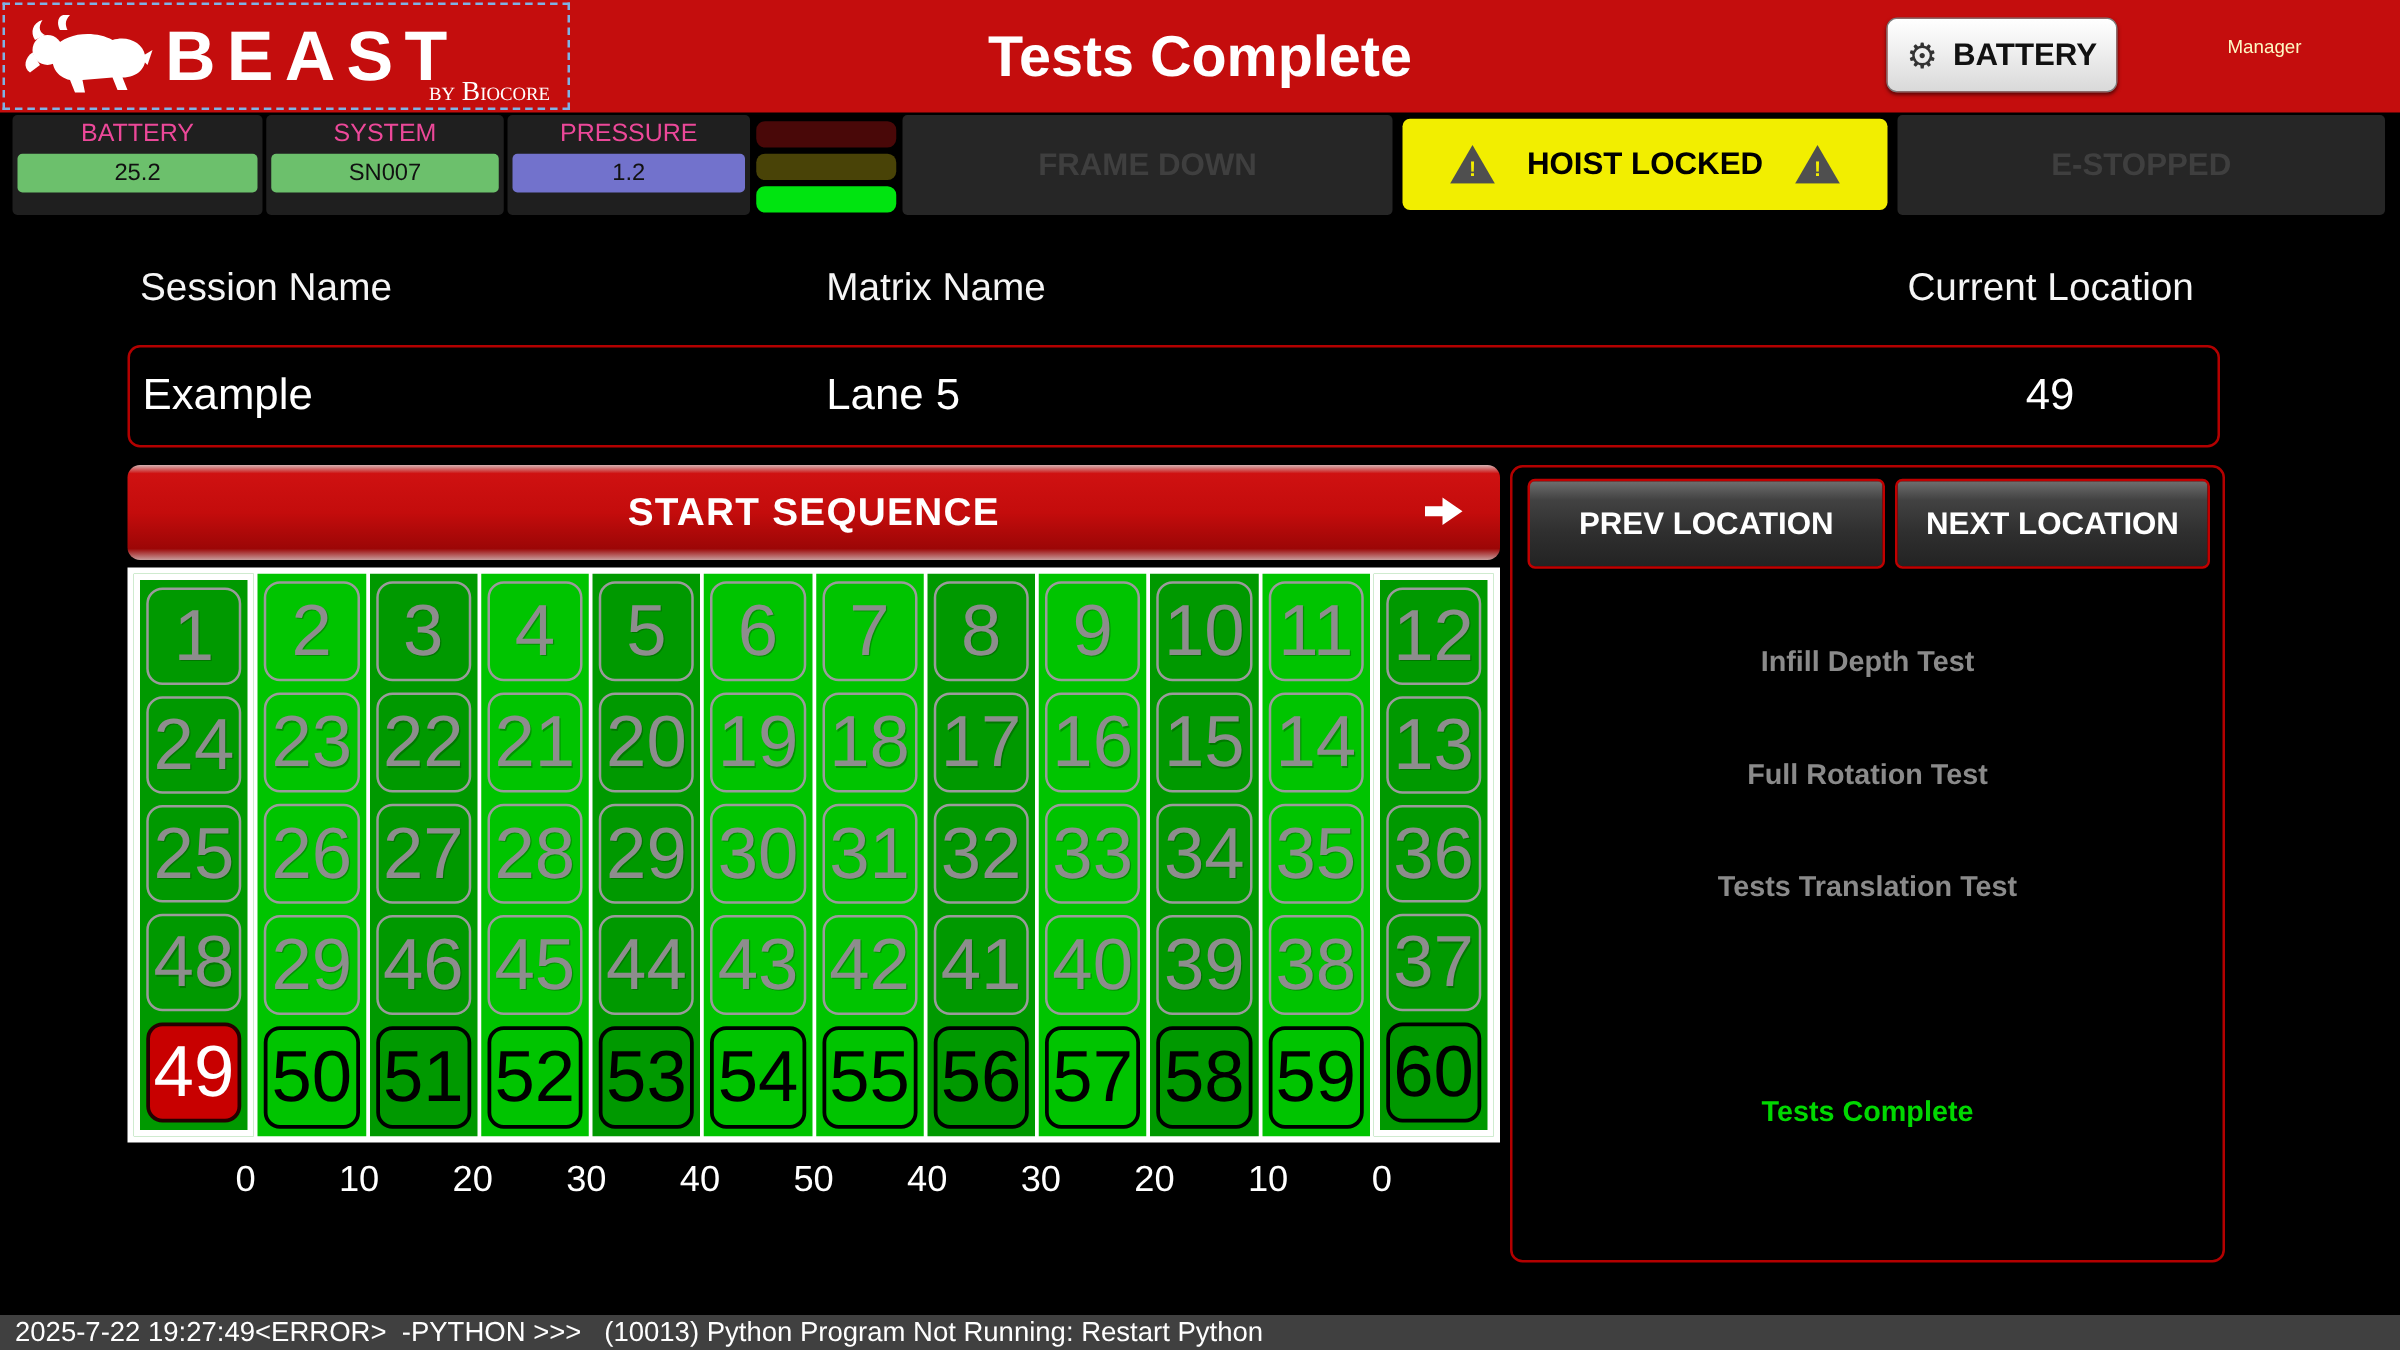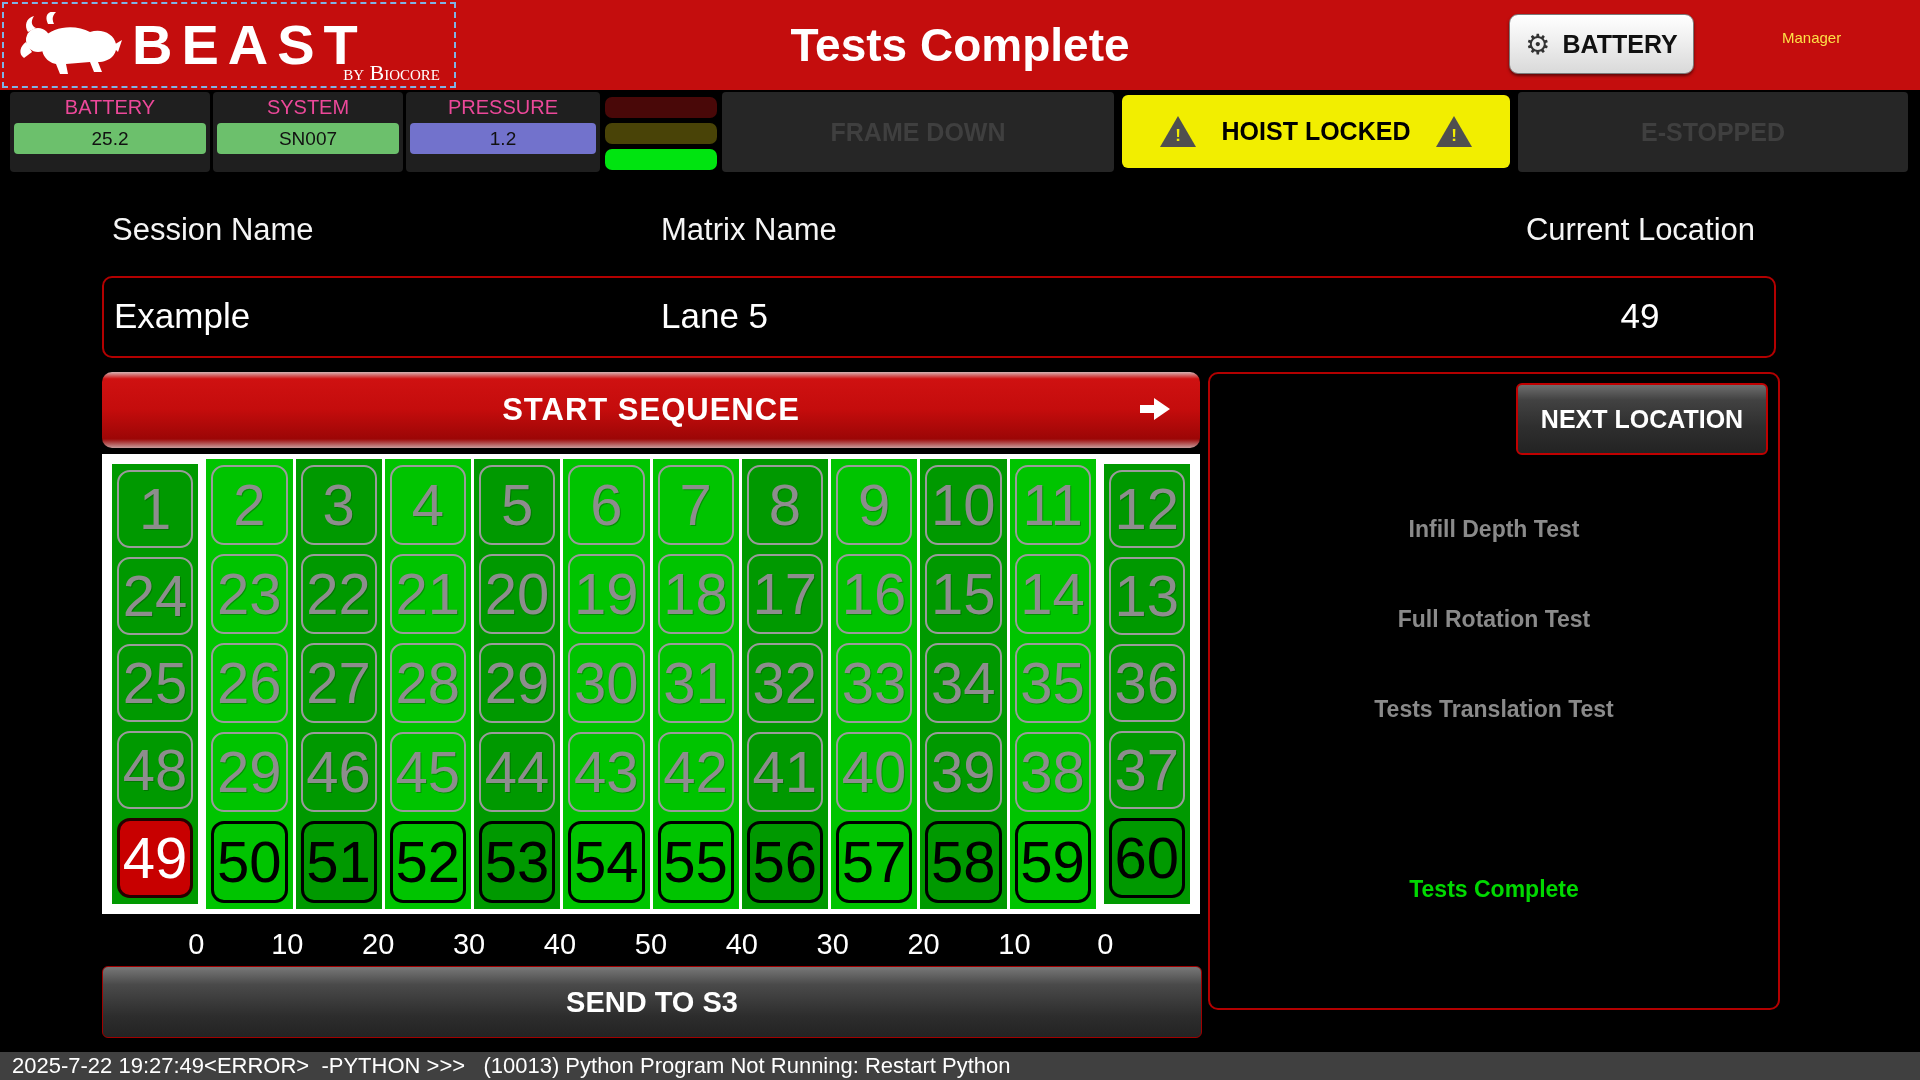--- a/index.html
+++ b/index.html
@@ -14,21 +14,21 @@
   .byline{position:absolute;right:14px;bottom:0px;font-family:"Liberation Serif",serif;
           font-variant:small-caps;font-size:22px;color:#fff;}
   .page-title{position:absolute;left:0;top:18px;width:1920px;text-align:center;
               font-size:46px;font-weight:700;color:#fff;}
   .settings-btn{position:absolute;left:1509px;top:14px;width:183px;height:58px;border-radius:9px;
                 background:linear-gradient(180deg,#ffffff 0%,#efefef 45%,#d9d9d9 100%);
                 border:1px solid #7a7a7a;box-shadow:0 2px 3px rgba(0,0,0,.5);
                 display:flex;align-items:center;justify-content:center;gap:12px;
                 font-size:25px;font-weight:700;color:#111;}
   .gear{font-size:28px;color:#333;font-weight:400;}
-  .manager{position:absolute;left:1782px;top:29px;font-size:15px;color:#fde047;}
+  .manager{position:absolute;left:1782px;top:29px;font-size:15px;color:#fef9c3;}
 
   
   .stat-panel{position:absolute;top:92px;height:80px;background:#1f1f1f;border-radius:4px;
               display:flex;flex-direction:column;}
   .stat-label{height:30px;display:flex;align-items:center;justify-content:center;
               color:#ec4899;font-size:20px;}
   .stat-pill{height:31px;margin:1px 4px 4px 4px;border-radius:4px;display:flex;align-items:center;
              justify-content:center;font-size:19px;color:#111;}
   .pill-green{background:#6cc06c;}
   .pill-blue{background:#7272cc;}
@@ -268,25 +268,25 @@
       <span class="offset-label" style="left: 424.1px;">30</span>
       <span class="offset-label" style="left: 515px;">40</span>
       <span class="offset-label" style="left: 605.9px;">50</span>
       <span class="offset-label" style="left: 696.8px;">40</span>
       <span class="offset-label" style="left: 787.7px;">30</span>
       <span class="offset-label" style="left: 878.6px;">20</span>
       <span class="offset-label" style="left: 969.5px;">10</span>
       <span class="offset-label" style="left: 1060.4px;">0</span>
     </div>
 
-  <div class="send-btn">
-    <span>SEND TO S3</span>
-  </div>
 
   <div class="right-panel"></div>
+  <div class="loc-btn prev-btn">
+    <span>PREV LOCATION</span>
+  </div>
   <div class="loc-btn next-btn">
     <span>NEXT LOCATION</span>
   </div>
   <div class="tests-list">
       <div class="test-name test-pending" style="top: 118px;">Infill Depth Test</div>
       <div class="test-name test-pending" style="top: 208px;">Full Rotation Test</div>
       <div class="test-name test-pending" style="top: 298px;">Tests Translation Test</div>
       <div class="test-name test-complete" style="top: 478px;">Tests Complete</div>
     </div>
 

